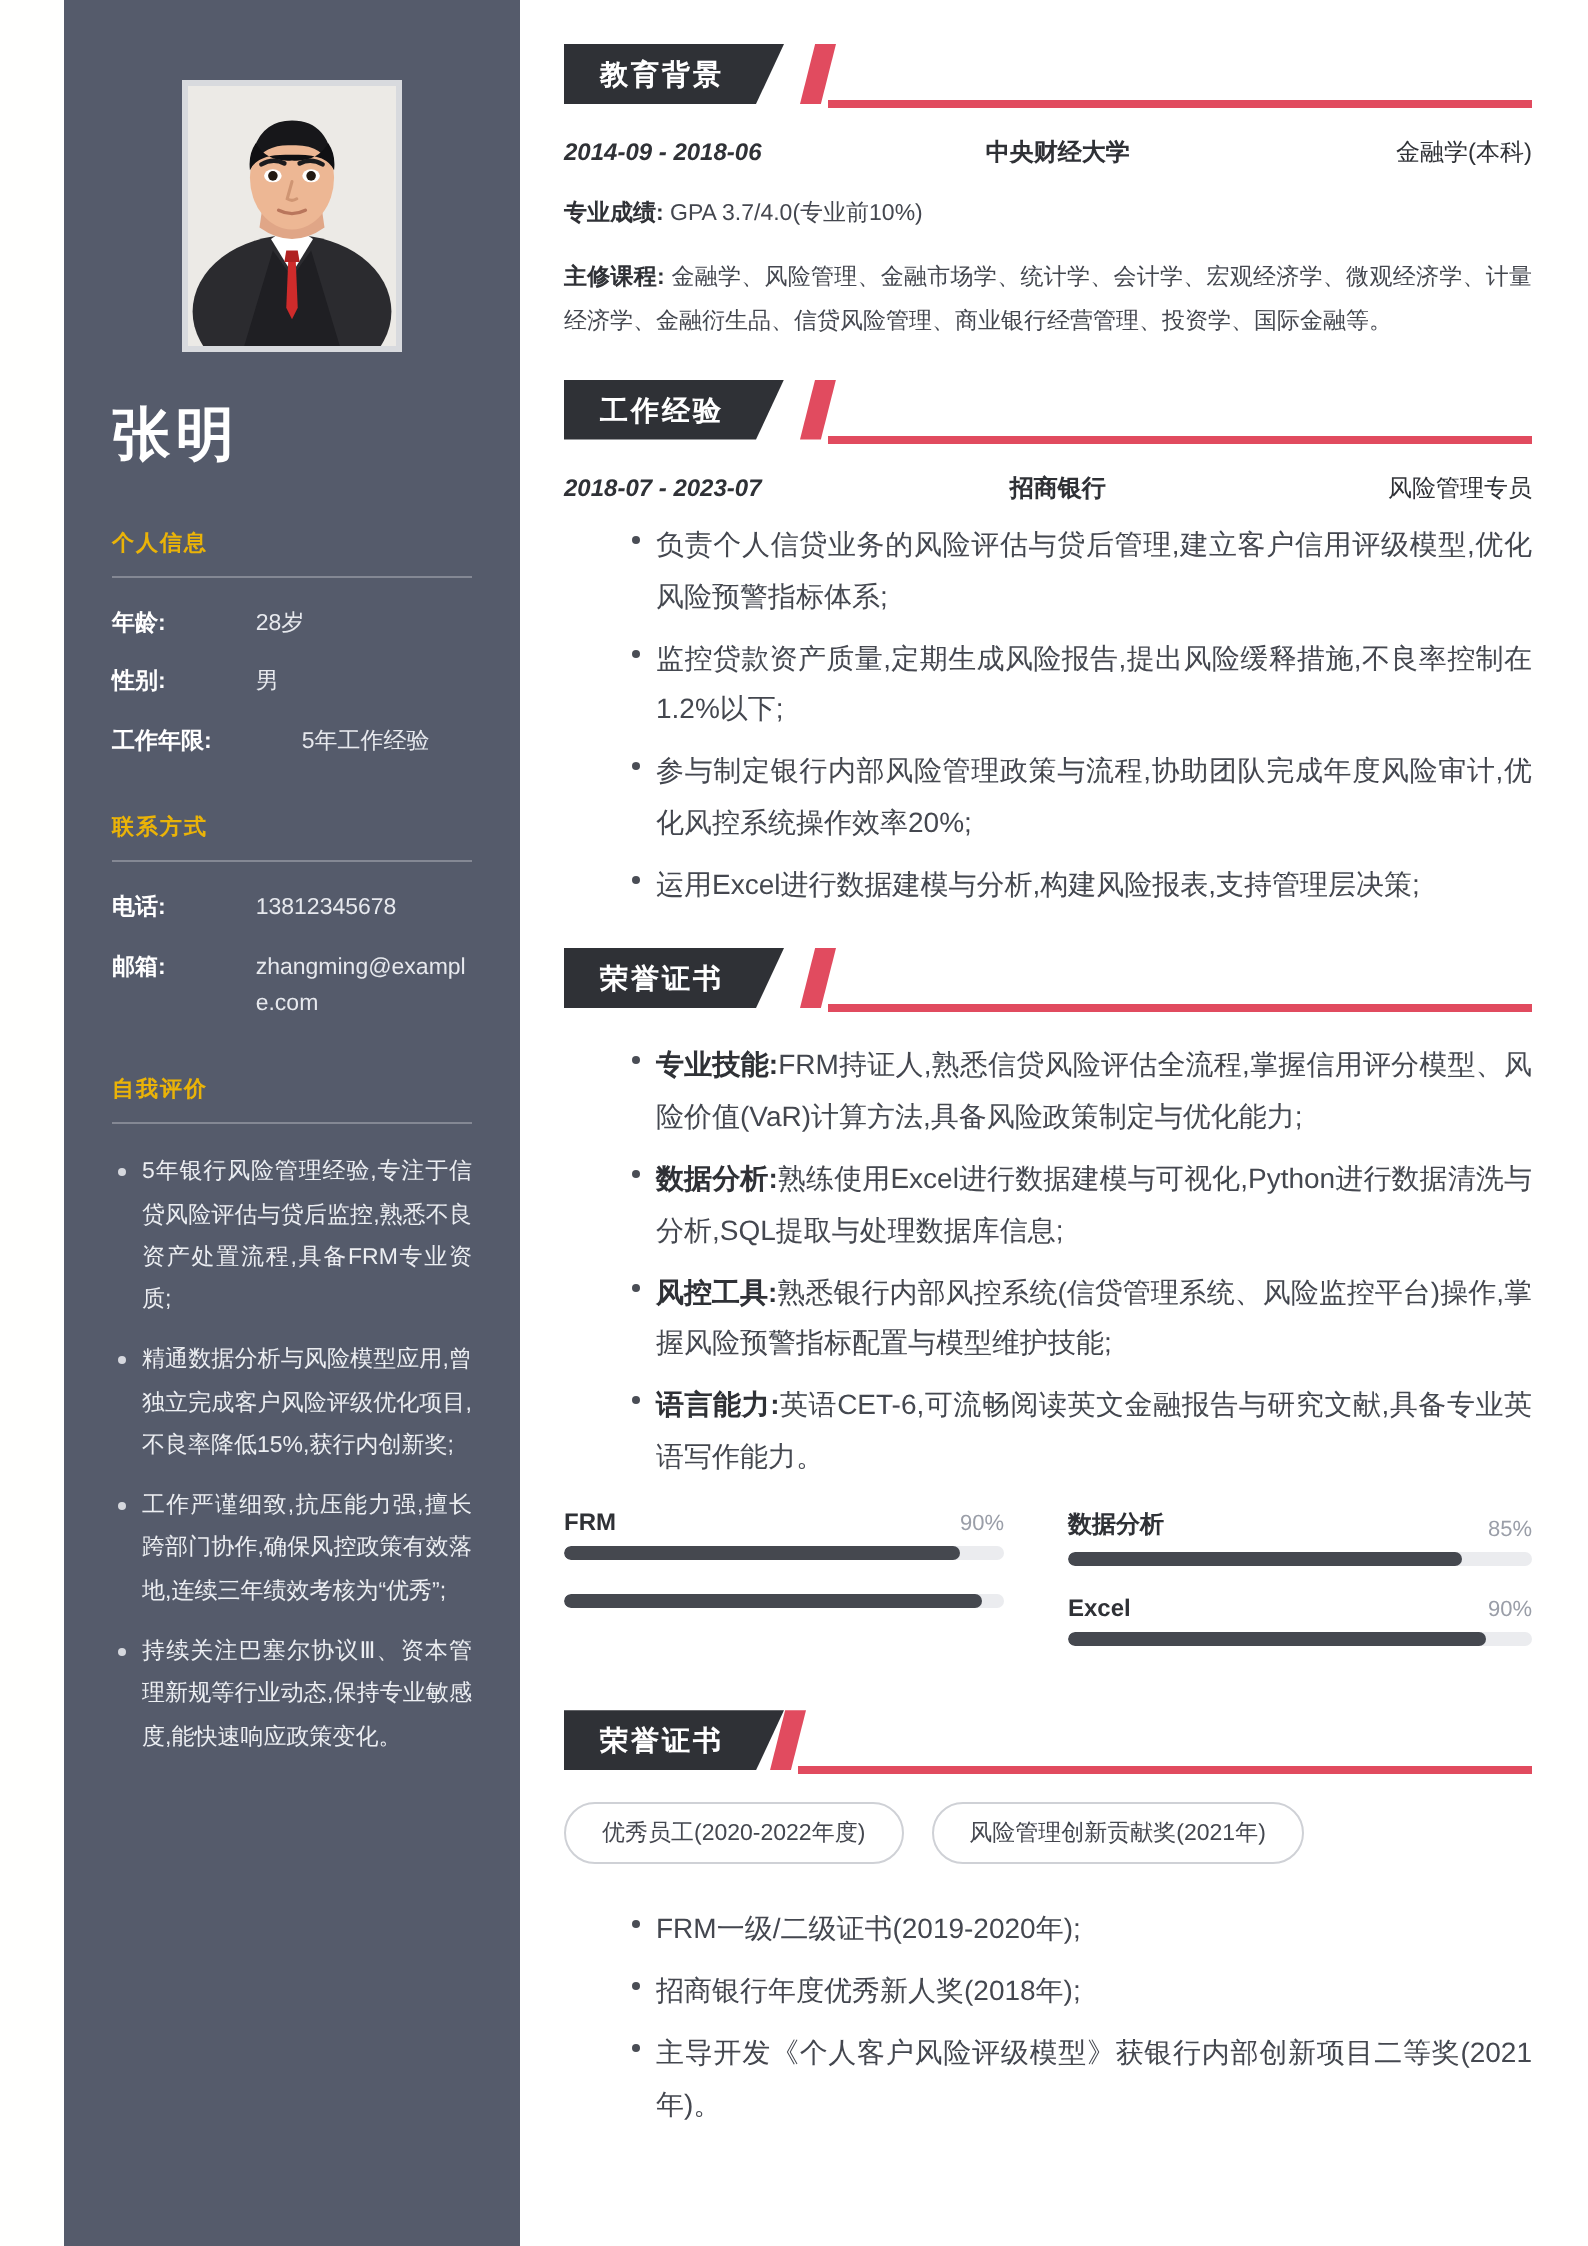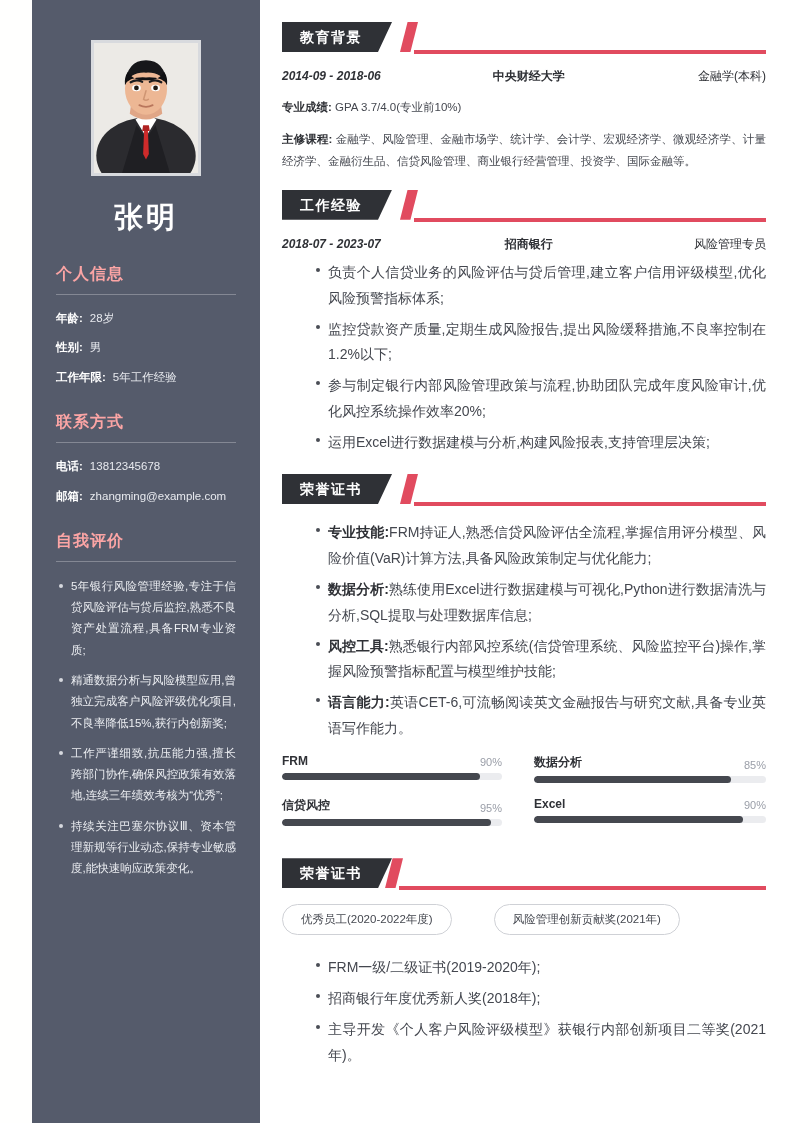--- a/index.html
+++ b/index.html
@@ -41,48 +41,48 @@
     margin: 40px auto 0;
     width: 110px;
     height: 136px;
     border: 3px solid #d8dade;
     box-sizing: border-box;
     overflow: hidden;
     background: #e9eaec;
   }
   .photo-svg { display: block; width: 100%; height: 100%; }
   .full-name {
-    text-align: center;
     font-size: 29px;
     font-weight: bold;
     letter-spacing: 3px;
     margin: 22px 0 0;
     color: #ffffff;
   }
   .side-section { margin-top: 26px; }
   .side-title {
-    font-size: 16px;
+    font-size: 11px;
     font-weight: bold;
     letter-spacing: 1px;
-    color: #fca5a5;
+    color: #eab308;
     padding-bottom: 9px;
     margin: 0;
   }
   .side-rule {
     height: 1px;
     background: rgba(255,255,255,0.28);
     margin-bottom: 14px;
   }
   .info-row {
     font-size: 11.5px;
     color: #e7e9ee;
     line-height: 1.6;
     margin-bottom: 11px;
     display: flex;
     align-items: flex-start;
+    gap: 38px;
   }
   .info-label {
     font-weight: bold;
     color: #ffffff;
     white-space: nowrap;
     margin-right: 7px;
   }
   .info-value { word-break: break-all; }
   .eval-list {
     margin: 0;
@@ -241,21 +241,20 @@
     height: 100%;
     background: #45484f;
     border-radius: 4px;
   }
 
   
   .pills {
     display: flex;
     flex-wrap: wrap;
     margin-bottom: 10px;
-    gap: 28px;
   }
   .pill {
     border: 1px solid #cfd1d6;
     border-radius: 20px;
     padding: 7px 18px;
     font-size: 11.5px;
     color: #44474f;
     margin: 0 14px 10px 0;
     white-space: nowrap;
   }
@@ -420,24 +419,20 @@
             <div class="skill-top">
               <span class="skill-name">数据分析</span>
               <span class="skill-pct">85%</span>
             </div>
             <div class="skill-track">
               <div class="skill-fill" style="width: 85%;"></div>
             </div>
           </div>
 
           <div class="skill-item">
-            <div class="skill-top">
-              <span class="skill-name">信贷风控</span>
-              <span class="skill-pct">95%</span>
-            </div>
             <div class="skill-track">
               <div class="skill-fill" style="width: 95%;"></div>
             </div>
           </div>
 
           <div class="skill-item">
             <div class="skill-top">
               <span class="skill-name">Excel</span>
               <span class="skill-pct">90%</span>
             </div>

